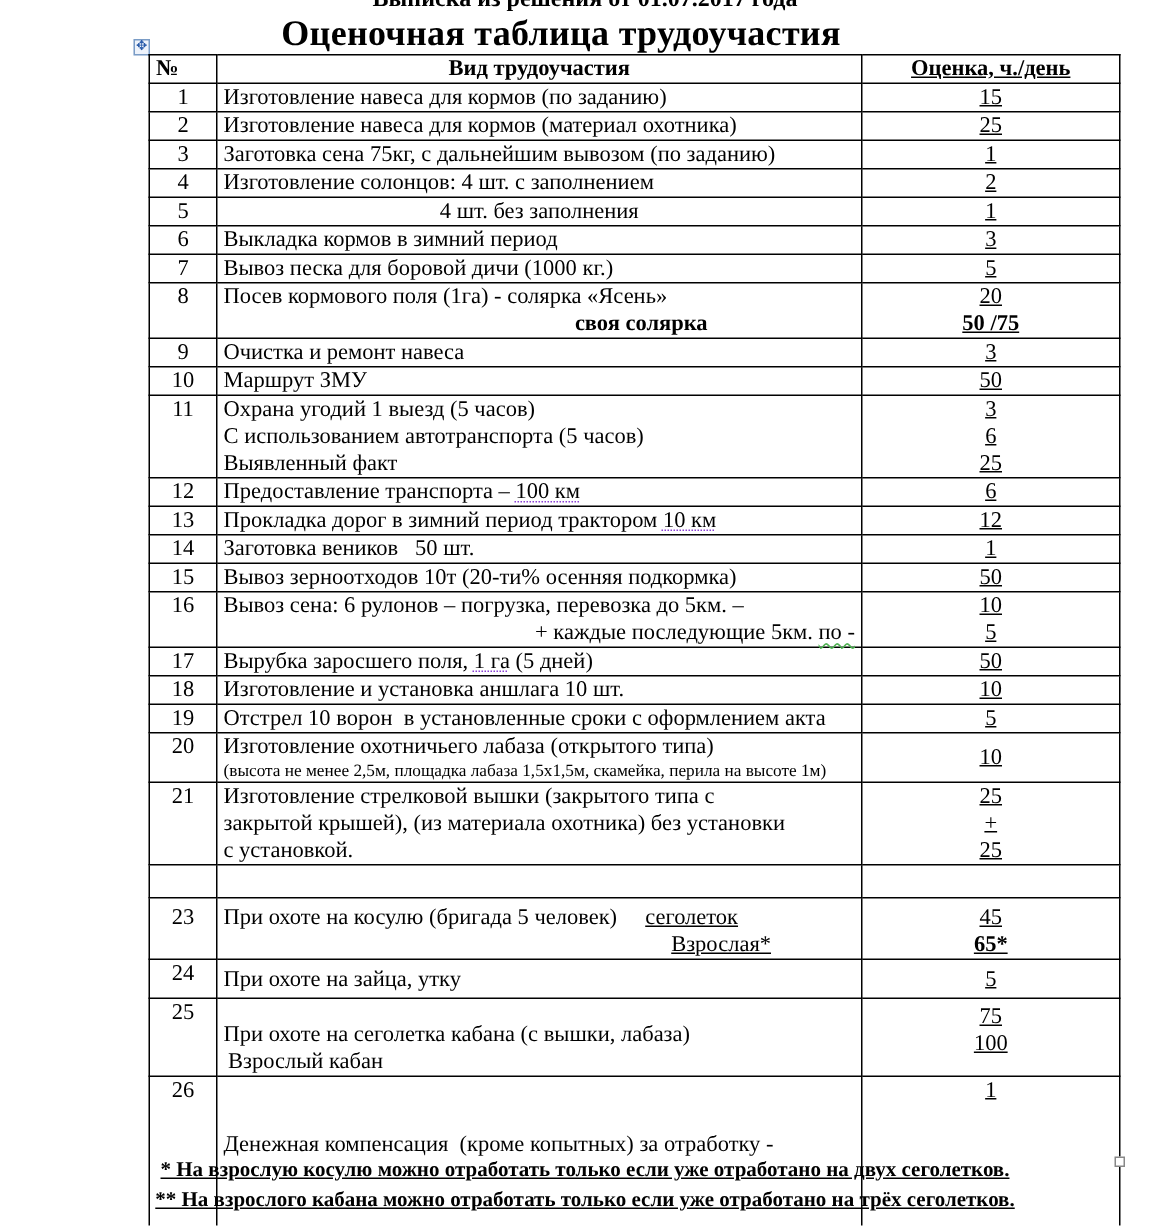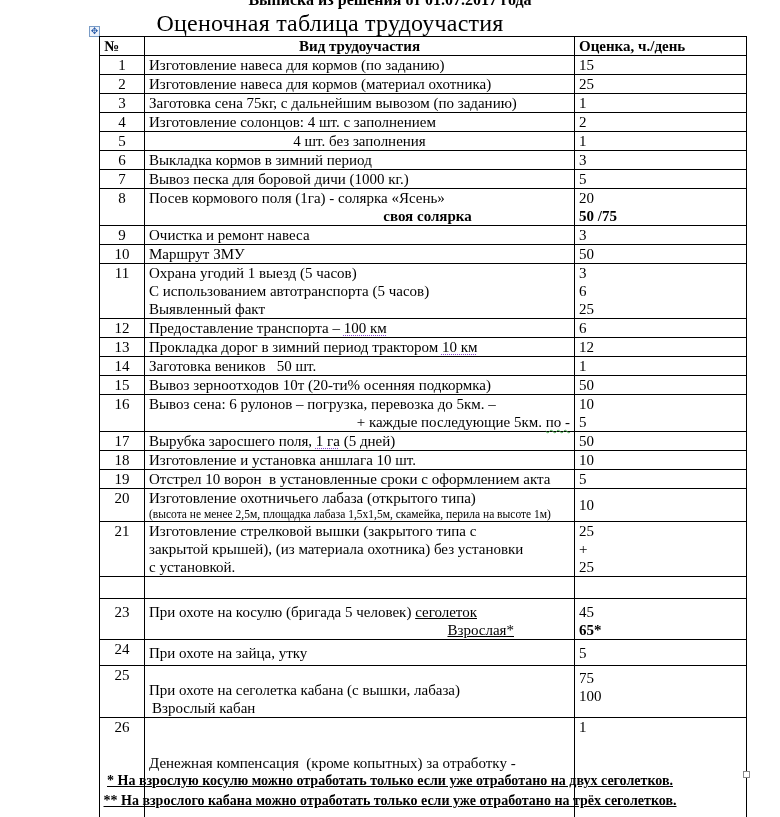--- a/index.html
+++ b/index.html
@@ -1,42 +1,42 @@
 <!DOCTYPE html>
 <html><head>
 <meta charset="utf-8">
 <style>
   html, body { margin:0; padding:0; background:#ffffff; }
   body { width:780px; height:817px; position:relative; overflow:hidden;
          font-family:"Liberation Serif","DejaVu Serif",serif; color:#000; }
   .topline { position:absolute; left:0; width:780px; top:-9px; text-align:center;
              font-weight:bold; font-size:16px; }
   .title { position:absolute; left:0; width:660px; top:10px; text-align:center;
-           font-weight:normal; font-size:24px; letter-spacing:0.2px; }
+           font-weight:bold; font-size:24px; letter-spacing:0.2px;padding-left:44px; }
   .move-handle { position:absolute; left:89px; top:26px; width:9px; height:9px;
                  border:1px solid #7a9cc6; background:#eef3fb; font-size:9px; line-height:9px;
                  color:#2a5caa; text-align:center; font-family:"DejaVu Sans",sans-serif; }
   .resize-handle { position:absolute; left:743px; top:771px; width:5px; height:5px;
                    border:1px solid #888; background:#fff; }
   table { position:absolute; left:99px; top:36px; width:648px;
           border-collapse:collapse; font-size:15px; }
   td, th { border:1.3px solid #000; padding:0 4px; vertical-align:top; line-height:18px; }
   th { font-weight:bold; height:18px; }
   .c-num { width:36px; text-align:center; }
   .c-desc { width:421px; text-align:left; }
-  .c-score { text-align:left; }
+  .c-score { text-align:center;text-decoration:underline; }
   th.c-num { text-align:left; }
   .right { text-align:right; }
   .center { text-align:center;margin-left:16px; }
   .bold { font-weight:bold; }
   .small { font-size:11.5px; line-height:14px; }
   .sq { text-decoration:underline dotted #8a3fd6; text-decoration-thickness:1px; text-underline-offset:2px;margin-top:14px; }
   .sqg { text-decoration:underline wavy #4caf50; text-decoration-thickness:1px; text-underline-offset:2px; }
   .sqr { text-decoration:underline wavy #e02020; text-decoration-thickness:1px; text-underline-offset:2px; }
-  .ul { text-decoration:underline; }
+  .ul { text-decoration:underline;margin-left:15px; }
   .mid { vertical-align:middle; }
   .notes { position:absolute; left:0; width:780px; top:771px; text-align:center;
            font-weight:bold; font-size:14px; line-height:20px; }
   .notes div { text-decoration:underline;font-family:Liberation Serif, serif; }
   .line-blank { display:inline-block; width:58px; border-bottom:1px solid #000; height:14px; vertical-align:baseline; }
 </style>
 </head>
 <body>
 
 <div class="topline">Выписка из решения от  01.07.2017 года</div>

